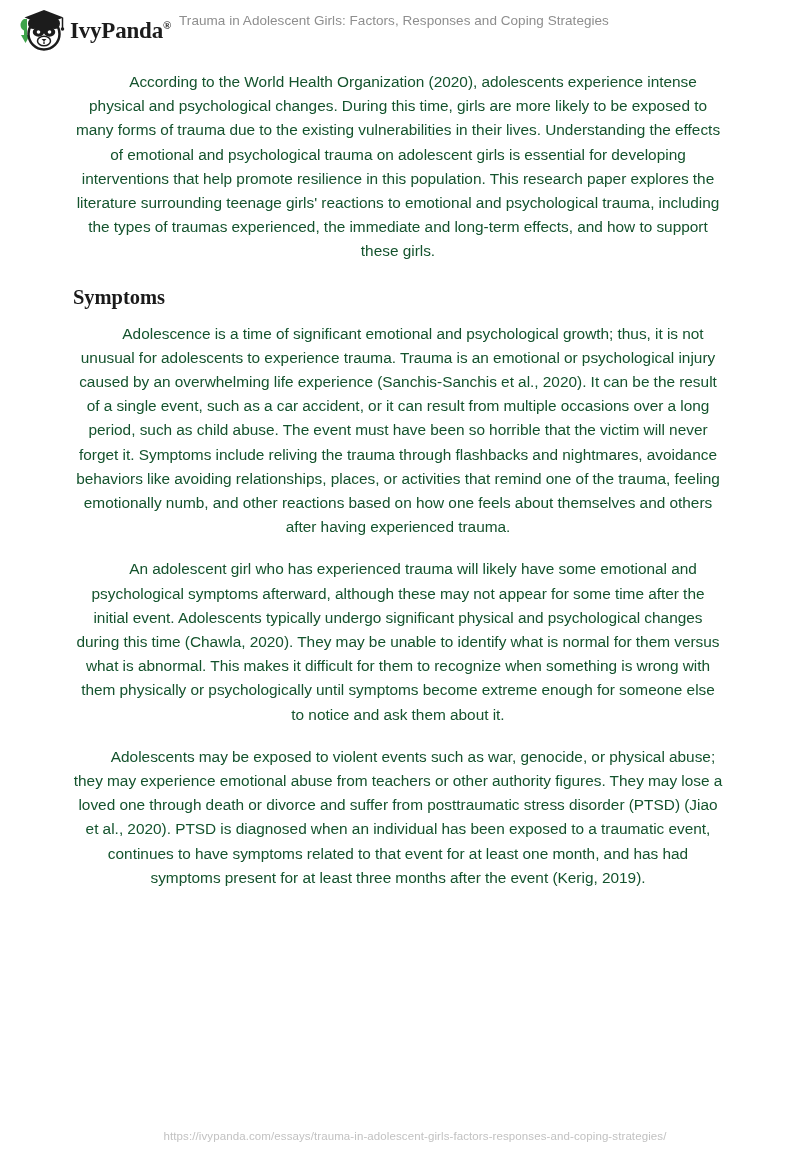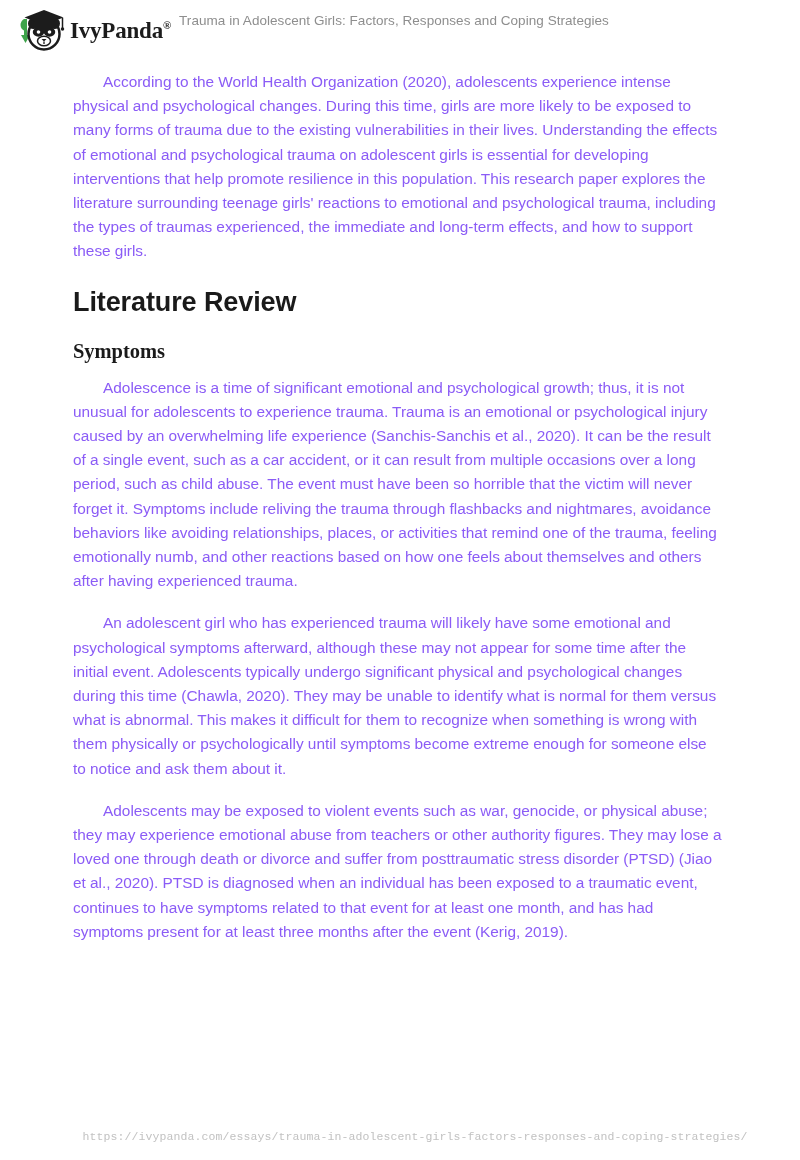--- a/index.html
+++ b/index.html
@@ -89,23 +89,23 @@
     top: 70px;
     width: 650px;
   }
 
   .doc-body p {
     margin: 0 0 18px 0;
     font-family: "Liberation Sans Narrow", "Liberation Sans", sans-serif;
     font-stretch: condensed;
     font-size: 15.4px;
     line-height: 24.2px;
-    color: #8b5cf6;
+    color: #14532d;
     text-indent: 30px;
-    text-align: left;
+    text-align: center;
     word-spacing: -0.1px;
   }
 
   h1.doc-h1 {
     margin: 22px 0 12px 0;
     font-family: "Liberation Sans Narrow", "Liberation Sans", sans-serif;
     font-stretch: condensed;
     font-size: 27px;
     line-height: 32px;
     font-weight: bold;
@@ -132,21 +132,21 @@
   
   .page-footer {
     position: absolute;
     left: 0;
     bottom: 16px;
     width: 800px;
     text-align: center;
   }
 
   .footer-url {
-    font-family: Liberation Mono, monospace;
+    font-family: Liberation Sans, sans-serif;
     font-stretch: condensed;
     font-size: 11.5px;
     color: #c2c2c2;
     letter-spacing: 0.1px;
     padding-left: 30px;
   }
 </style>
 </head>
 <body>
 
@@ -183,21 +183,20 @@
       <span class="brand-wordmark"><span>IvyPanda</span><span class="brand-reg">®</span></span>
     </div>
 
     <div class="header-title">Trauma in Adolescent Girls: Factors, Responses and Coping Strategies</div>
   </div>
 
   <div class="doc-body">
 
     <p>According to the World Health Organization (2020), adolescents experience intense physical and psychological changes. During this time, girls are more likely to be exposed to many forms of trauma due to the existing vulnerabilities in their lives. Understanding the effects of emotional and psychological trauma on adolescent girls is essential for developing interventions that help promote resilience in this population. This research paper explores the literature surrounding teenage girls' reactions to emotional and psychological trauma, including the types of traumas experienced, the immediate and long-term effects, and how to support these girls.</p>
 
-    <h1 class="doc-h1 sect-lit">Literature Review</h1>
 
     <h2 class="doc-h2 sect-symptoms">Symptoms</h2>
 
     <p>Adolescence is a time of significant emotional and psychological growth; thus, it is not unusual for adolescents to experience trauma. Trauma is an emotional or psychological injury caused by an overwhelming life experience (Sanchis-Sanchis et al., 2020). It can be the result of a single event, such as a car accident, or it can result from multiple occasions over a long period, such as child abuse. The event must have been so horrible that the victim will never forget it. Symptoms include reliving the trauma through flashbacks and nightmares, avoidance behaviors like avoiding relationships, places, or activities that remind one of the trauma, feeling emotionally numb, and other reactions based on how one feels about themselves and others after having experienced trauma.</p>
 
     <p>An adolescent girl who has experienced trauma will likely have some emotional and psychological symptoms afterward, although these may not appear for some time after the initial event. Adolescents typically undergo significant physical and psychological changes during this time (Chawla, 2020). They may be unable to identify what is normal for them versus what is abnormal. This makes it difficult for them to recognize when something is wrong with them physically or psychologically until symptoms become extreme enough for someone else to notice and ask them about it.</p>
 
 
     <p>Adolescents may be exposed to violent events such as war, genocide, or physical abuse; they may experience emotional abuse from teachers or other authority figures. They may lose a loved one through death or divorce and suffer from posttraumatic stress disorder (PTSD) (Jiao et al., 2020). PTSD is diagnosed when an individual has been exposed to a traumatic event, continues to have symptoms related to that event for at least one month, and has had symptoms present for at least three months after the event (Kerig, 2019).</p>
 

